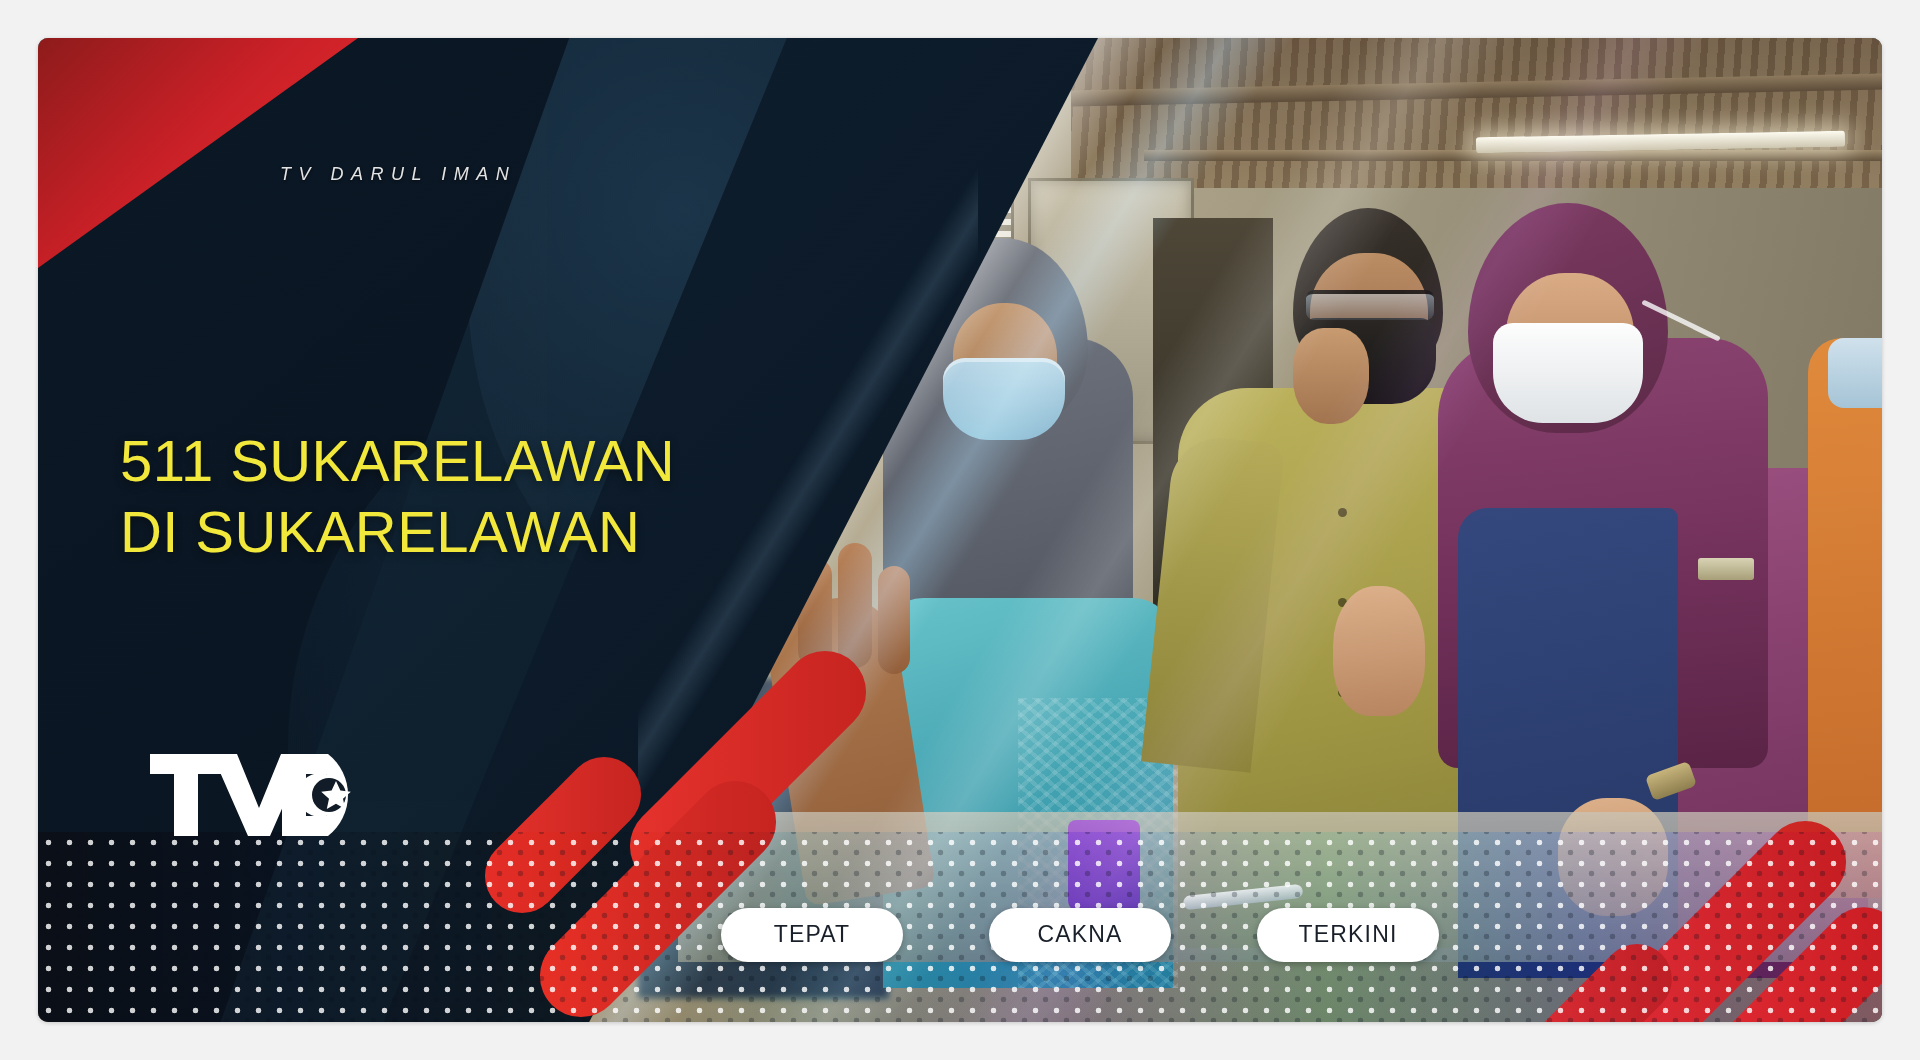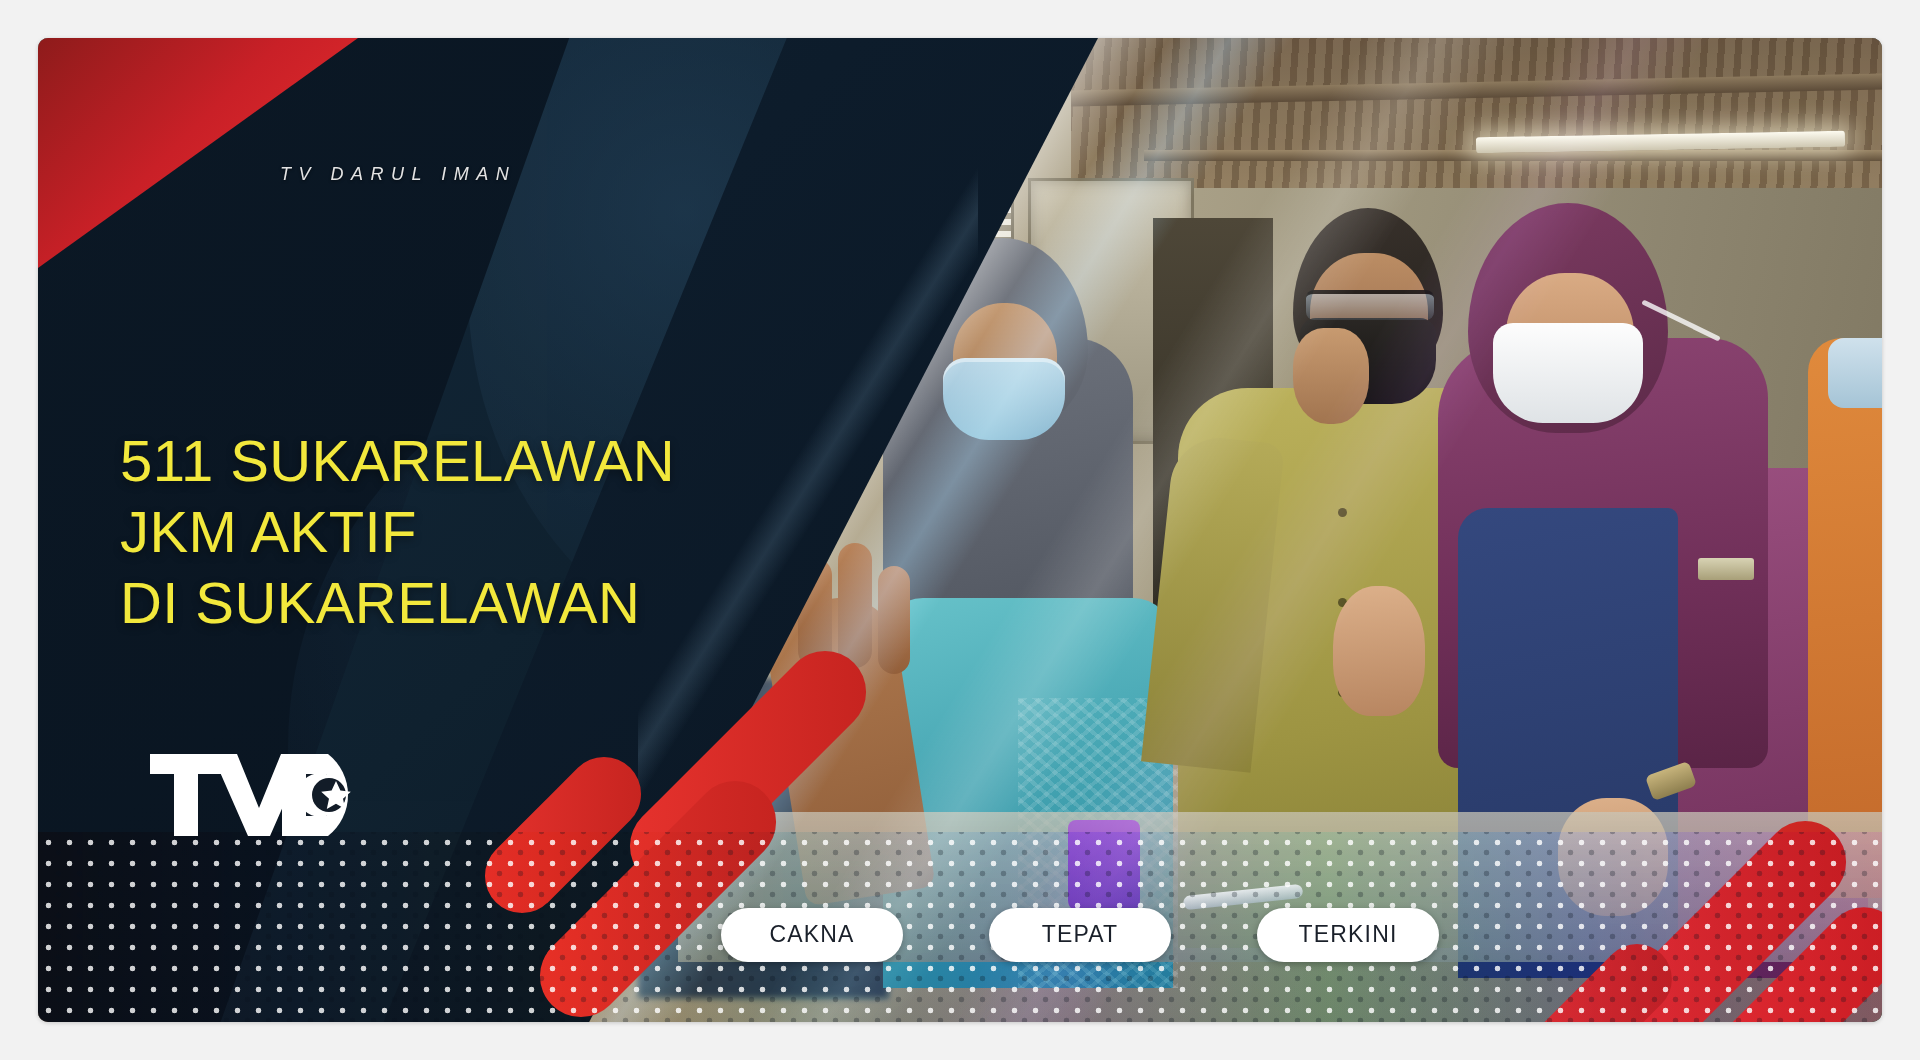--- a/index.html
+++ b/index.html
@@ -465,21 +465,20 @@
     <div class="dot-tint"></div>
     <div class="dots-dark"></div>
     <div class="dots"></div>
 
     <div class="brand">
       <div class="brand-sub">TV DARUL IMAN</div>
     </div>
 
     <div class="headline">
       <span class="ln">511 SUKARELAWAN</span>
-      <span class="ln">JKM AKTIF</span>
       <span class="ln">DI SUKARELAWAN</span>
     </div>
 
     <div class="tvd">
       <svg viewBox="0 0 230 92" width="230" height="92">
 
         <path d="M0 6 h72 v20 H48 v62 H24 V26 H0 Z" fill="#ffffff"></path>
 
         <path d="M62 6 h25 l22 54 l22 -54 h25 l-36 82 h-22 Z" fill="#ffffff"></path>
 
@@ -488,19 +487,19 @@
         <path d="M156 26 h20 a26 26 0 0 1 0 42 h-20 Z" fill="#121c28"></path>
 
         <circle cx="170" cy="47" r="22" fill="#ffffff"></circle>
         <circle cx="179" cy="47" r="17" fill="#121c28"></circle>
 
         <path d="M186 33 l4.4 9.5 l10.4 1.2 l-7.8 7 l2.2 10.3 l-9.2 -5.3 l-9.2 5.3 l2.2 -10.3 l-7.8 -7 l10.4 -1.2 Z" fill="#ffffff"></path>
       </svg>
     </div>
 
     <div class="pills">
+      <div class="pill">TEPAT</div>
       <div class="pill">CAKNA</div>
-      <div class="pill">TEPAT</div>
       <div class="pill">TERKINI</div>
     </div>
 
   </div>
 </div>
 
 </body></html>

